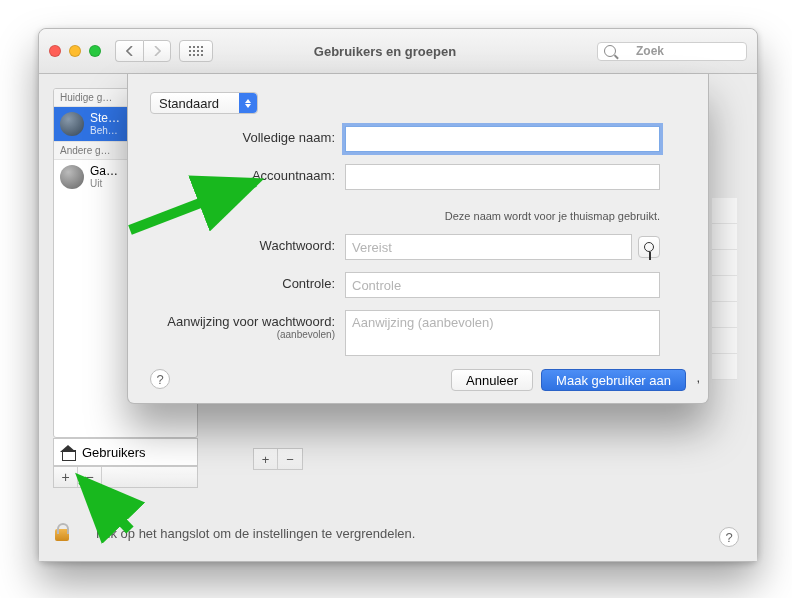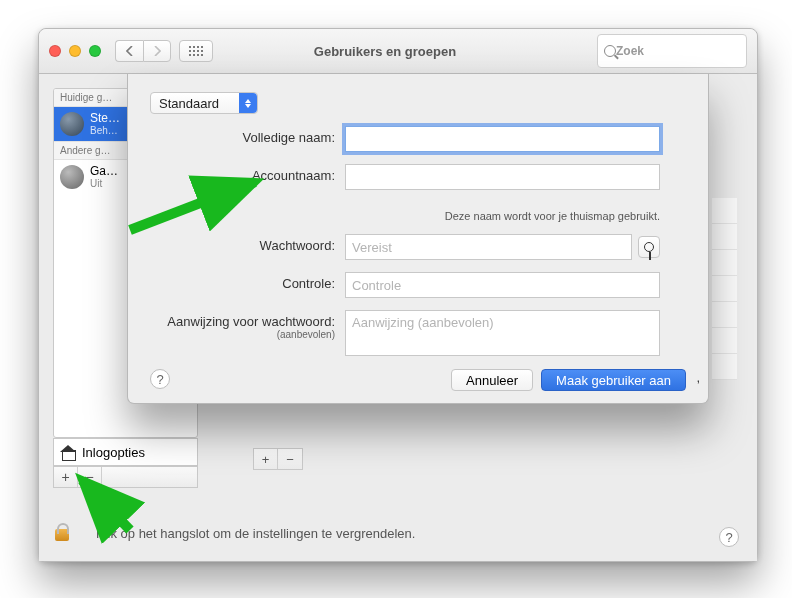--- a/index.html
+++ b/index.html
@@ -43,22 +43,22 @@
   }
   .navgroup{display:flex}
   .navgroup .tbtn{width:28px}
   .navgroup .tbtn:first-child{border-radius:4px 0 0 4px;border-right:none}
   .navgroup .tbtn:last-child{border-radius:0 4px 4px 0}
   .gridbtn{width:34px;margin-left:8px}
   .grid-icon{display:grid;grid-template-columns:repeat(4,2px);grid-auto-rows:2px;gap:2px}
   .grid-icon span{background:#7a7a7a}
   .win-title{flex:1;text-align:center;color:#575757;font-size:13px;padding-right:40px}
   .search {
-    width:150px;height:34px;background:#fff;border:1px solid #cfcfcf;border-radius:4px;
-    display:flex;align-items:center;padding:0 6px;color:#9a9a9a;gap:0;
+    width:150px;height:19px;background:#fff;border:1px solid #cfcfcf;border-radius:4px;
+    display:flex;align-items:center;padding:0 6px;color:#9a9a9a;gap:20px;
   }
   .mag{width:12px;height:12px;border:1.5px solid #8a8a8a;border-radius:50%;position:relative;flex:none}
   .mag::after{content:"";position:absolute;width:5px;height:1.5px;background:#8a8a8a;left:9px;top:10px;transform:rotate(45deg)}
   .search span{font-size:12px}
 
   
   .content{position:absolute;left:0;right:0;top:45px;bottom:0;background:#ececec}
 
   
   .sidebar{
@@ -201,21 +201,21 @@
         <div class="avatar g"></div>
         <div class="txt">
           <span class="main">Ga…</span>
           <span class="sub">Uit</span>
         </div>
       </div>
     </div>
 
     <div class="loginrow">
       <div class="house"></div>
-      <span>Inlogopties</span>
+      <span>Gebruikers</span>
     </div>
 
     <div class="pmbar">
       <div class="pm">+</div>
       <div class="pm">−</div>
     </div>
 
     <div class="right-list-hint">
       <div></div>
         <div></div>

